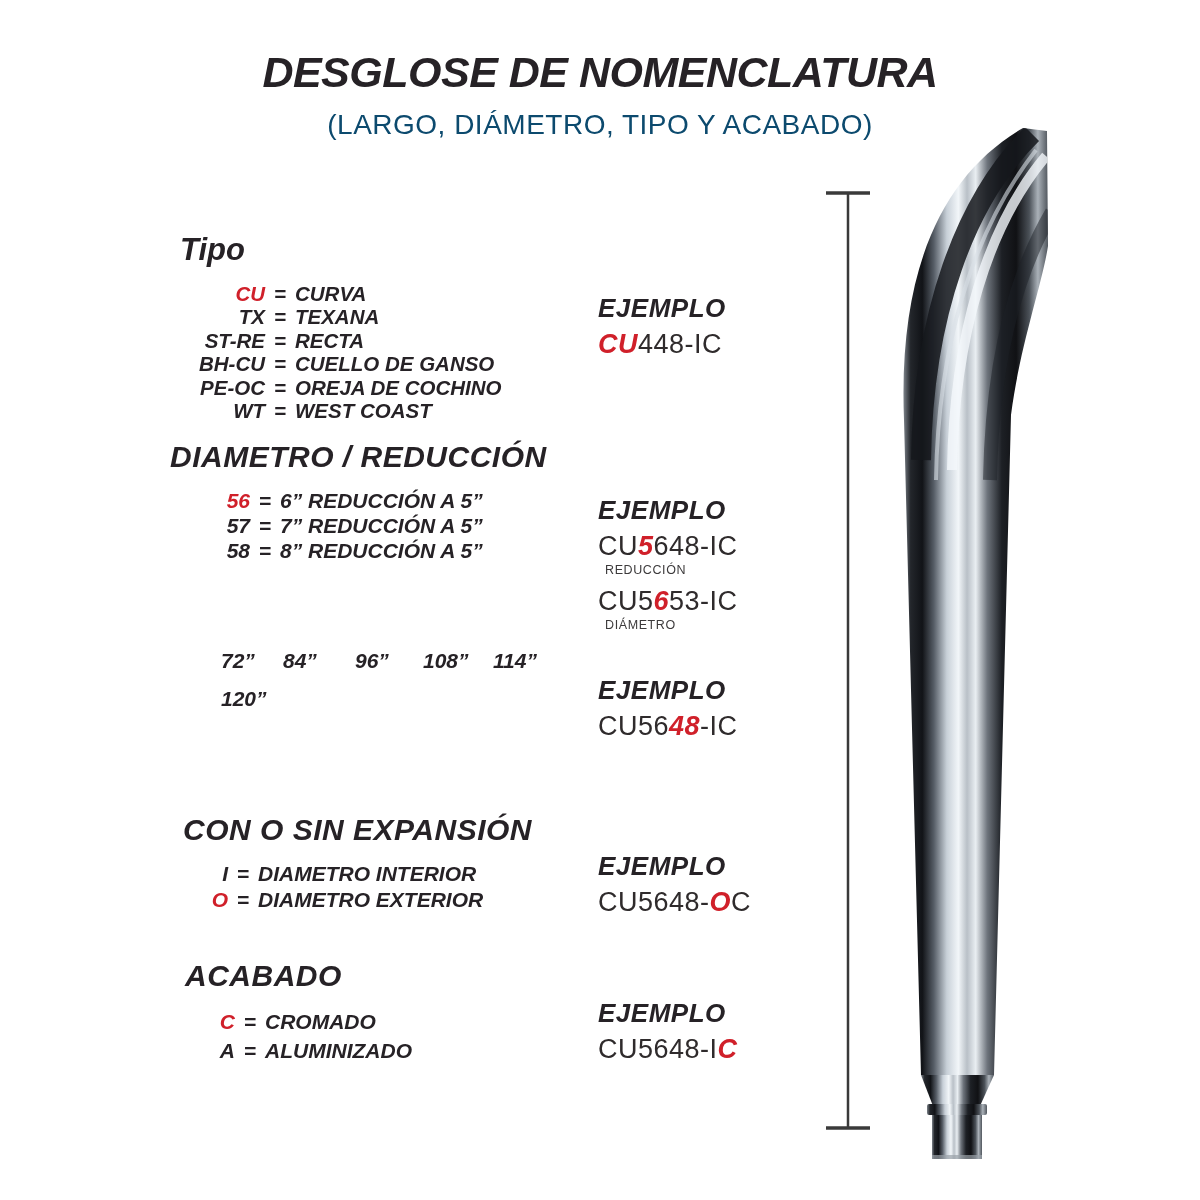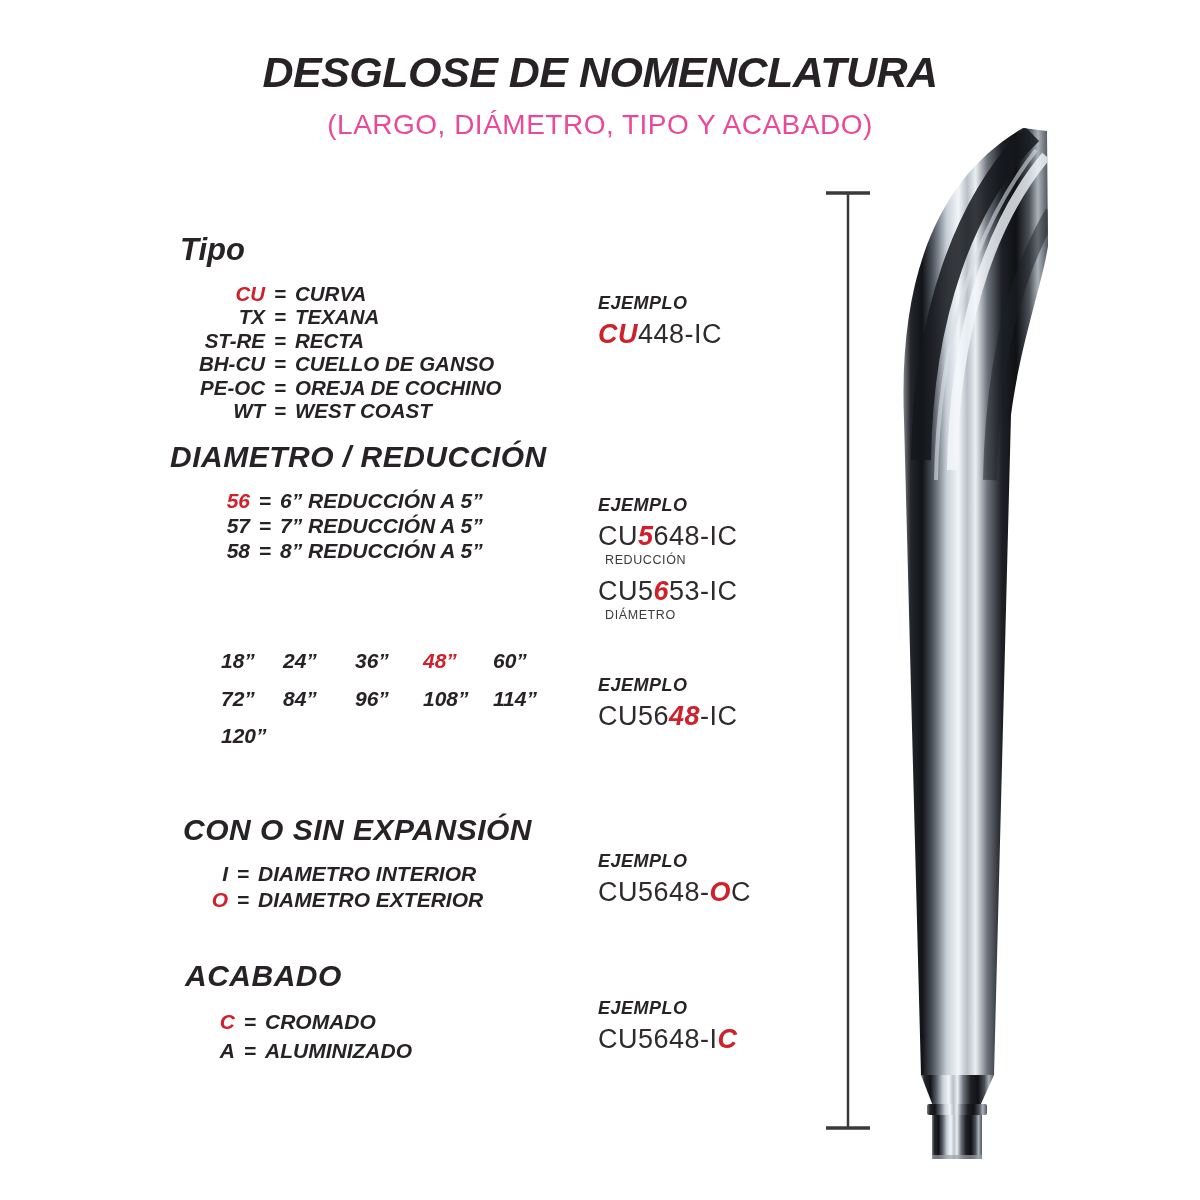--- a/index.html
+++ b/index.html
@@ -3,21 +3,21 @@
 <meta charset="utf-8">
 <style>
   html,body{margin:0;padding:0;background:#ffffff;}
   .page{
     position:relative;width:1200px;height:1200px;overflow:hidden;
     font-family:"Liberation Sans",sans-serif;color:#262226;background:#fff;
   }
   
   .header{position:absolute;top:48px;left:0;width:1200px;text-align:center;}
   .title{font-size:43px;font-weight:bold;font-style:italic;letter-spacing:-0.5px;color:#262226;}
-  .subtitle{margin-top:12px;font-size:28px;letter-spacing:0.5px;color:#ec4899;}
+  .subtitle{margin-top:12px;font-size:28px;letter-spacing:0.5px;color:#0c4a6e;}
 
   
   .sec{position:absolute;}
   .sec h2{margin:8px;font-weight:bold;font-style:italic;color:#262226;}
   .h-tipo{font-size:31px;}
   .h-caps{font-size:30px;letter-spacing:0.5px;}
 
   
   .def-list{margin-top:14px;}
   .def-row{display:flex;align-items:baseline;font-weight:bold;font-style:italic;}
@@ -34,21 +34,21 @@
   .red{color:#d0202a;}
 
   
   .lon-grid{margin-top:20px;}
   .lon-row{display:flex;font-weight:bold;font-style:italic;font-size:21px;line-height:37.5px;}
   .lon-row span{display:inline-block;}
   .lc1{width:62px;} .lc2{width:72px;} .lc3{width:68px;} .lc4{width:70px;} .lc5{width:60px;}
 
   
   .example{position:absolute;left:598px;}
-  .ex-label{font-size:18px;font-weight:bold;font-style:italic;letter-spacing:0.5px;color:#262226;}
+  .ex-label{font-size:26px;font-weight:bold;font-style:italic;letter-spacing:0.5px;color:#262226;}
   .ex-code{margin-top:5px;font-size:27px;font-weight:normal;letter-spacing:0.5px;color:#2f2b2c;}
   .ex-code .code-hl{font-weight:bold;font-style:italic;color:#d0202a;}
   .ex-sub{margin:1px 0 0 7px;font-size:12.5px;letter-spacing:0.6px;color:#3c3a3b;}
   .ex-code.second{margin-top:9px;}
 
   
   .pipe-wrap{position:absolute;left:780px;top:120px;width:420px;height:1080px;}
 </style>
 </head>
 <body>
@@ -112,27 +112,20 @@
       <div class="def-row">
         <span class="code">58</span>
           <span class="eq">=</span>
           <span class="val">8” REDUCCIÓN A 5”</span>
       </div>
     </div>
   </div>
 
   <div class="sec" style="left:172px;top:622px;">
     <div class="lon-grid" style="margin-left:49px;">
-      <div class="lon-row">
-        <span class="lc1">18”</span>
-        <span class="lc2">24”</span>
-        <span class="lc3">36”</span>
-        <span class="lc4 red">48”</span>
-        <span class="lc5">60”</span>
-      </div>
       <div class="lon-row">
         <span class="lc1">72”</span>
         <span class="lc2">84”</span>
         <span class="lc3">96”</span>
         <span class="lc4">108”</span>
         <span class="lc5">114”</span>
       </div>
       <div class="lon-row">
         <span class="lc1">120”</span>
       </div>

